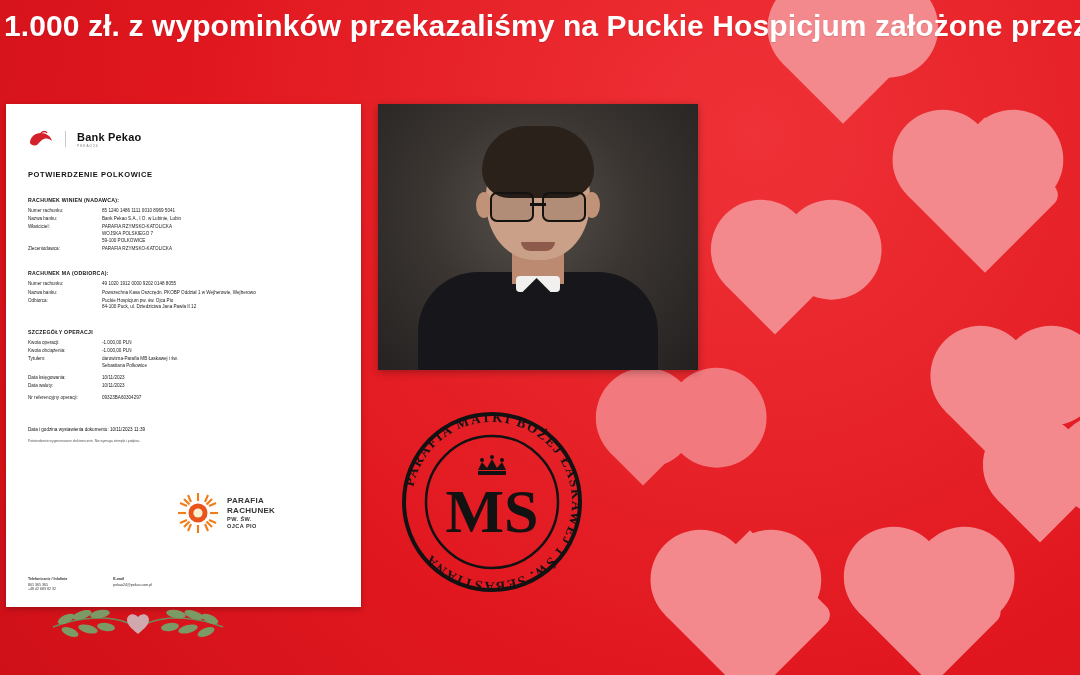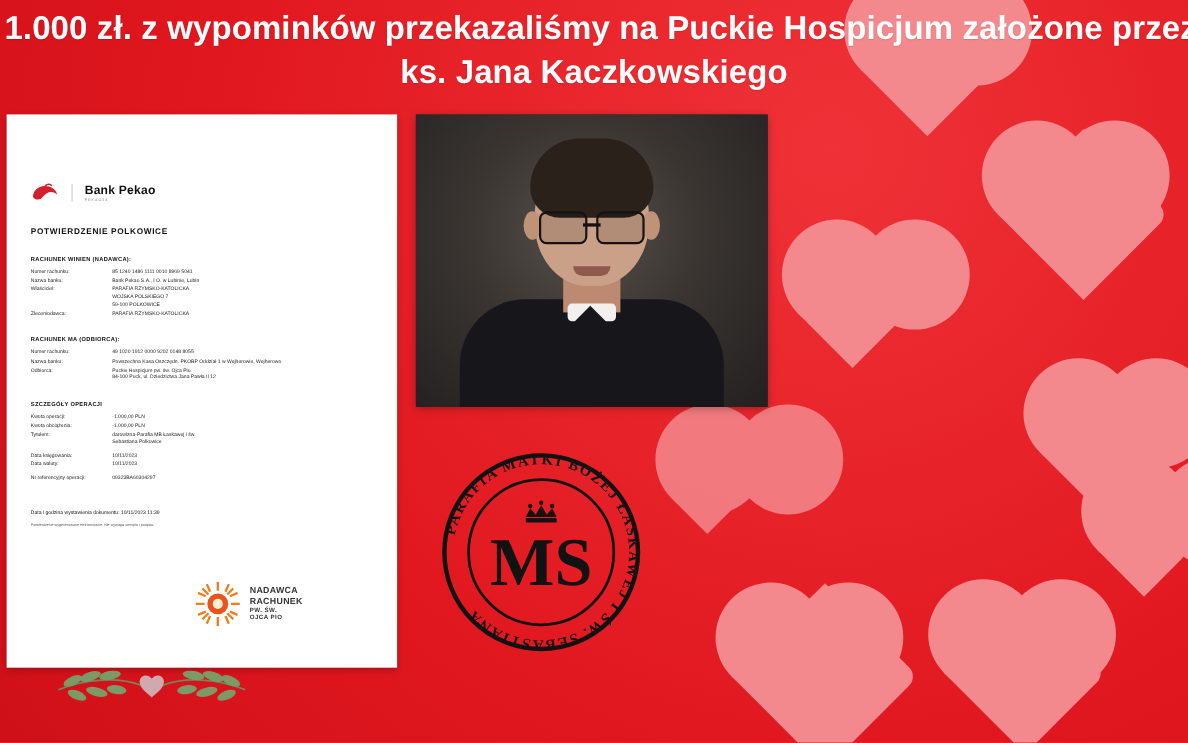--- a/index.html
+++ b/index.html
@@ -41,21 +41,21 @@
   
   .doc{
     position:absolute;left:6px;top:104px;width:355px;height:503px;
     background:#ffffff;
     box-shadow:0 2px 6px rgba(0,0,0,.25);
     z-index:5;
     color:#111;
     font-size:4.6px;
     overflow:hidden;
   }
-  .doc-inner{padding:26px 22px 10px 22px;position:relative;height:100%;box-sizing:border-box;margin-top:36px;}
+  .doc-inner{padding:26px 22px 10px 22px;position:relative;height:100%;box-sizing:border-box;}
   .pekao-logo{display:flex;align-items:center;gap:6px;}
   .pekao-mark{width:26px;height:18px;position:relative;}
   .pekao-mark svg{display:block}
   .pekao-name{font-size:11px;font-weight:bold;color:#111;letter-spacing:.2px;}
   .pekao-sub{font-size:3.2px;color:#777;letter-spacing:1px;margin-top:1px;}
   .pekao-divider{width:1px;height:16px;background:#c9c9c9;margin:0 5px;}
   .doc-title{
     margin-top:22px;font-size:7.5px;font-weight:bold;letter-spacing:.6px;color:#111;
   }
   .sec-title{margin-top:18px;font-size:5.2px;font-weight:bold;letter-spacing:.3px;}
@@ -136,21 +136,20 @@
   <div class="hshape" style="left:930px;top:140px;width:110px;height:110px;"></div>
   <div class="hshape" style="left:740px;top:250px;width:70px;height:70px;"></div>
   <div class="hshape" style="left:960px;top:375px;width:72px;height:72px;"></div>
   <div class="hshape" style="left:690px;top:555px;width:120px;height:120px;"></div>
   <div class="hshape" style="left:880px;top:560px;width:104px;height:104px;"></div>
   <div class="hshape" style="left:1010px;top:470px;width:60px;height:60px;"></div>
   <div class="hshape" style="left:620px;top:430px;width:46px;height:46px;opacity:.85"></div>
 
   <div class="headline">
     <span>1.000 zł. z wypominków przekazaliśmy na Puckie Hospicjum założone przez</span>
-    <span class="l2">ks. Jana Kaczkowskiego</span>
   </div>
 
   <div class="doc">
     <div class="doc-inner">
 
       <div class="pekao-logo">
         <span class="pekao-mark">
           <svg width="26" height="18" viewBox="0 0 26 18">
             <path d="M2 13 C2 7, 7 3, 13 3 C18 3, 23 6, 24 11 C22 9, 19 8, 16 9 C13 10, 11 13, 9 15 C6 16, 3 15, 2 13 Z" fill="#d4202a"></path>
             <path d="M13 3 C15 1, 18 1, 19 3" stroke="#d4202a" stroke-width="1.4" fill="none"></path>
@@ -281,21 +280,21 @@
               <line x1="4" y1="12" x2="11" y2="15"></line>
                 <line x1="33" y1="29" x2="40" y2="32"></line>
               <line x1="4" y1="32" x2="11" y2="29"></line>
                 <line x1="33" y1="15" x2="40" y2="12"></line>
             </g>
             <circle cx="22" cy="22" r="9.5" fill="#e8541c"></circle>
             <circle cx="22" cy="22" r="4.6" fill="#fdf0d0"></circle>
           </svg>
         </span>
         <span class="hosp-text">
-          <span style="display:block">NADAWCA</span>
+          <span style="display:block">PARAFIA</span>
           <span style="display:block">RACHUNEK</span>
           <span class="s" style="display:block">PW. ŚW.</span>
           <span class="s" style="display:block">OJCA PIO</span>
         </span>
       </div>
 
       <div class="contact">
         <div>
           <b>Telefonicznie / Infolinia</b>
           <span style="display:block">801 365 365</span>

